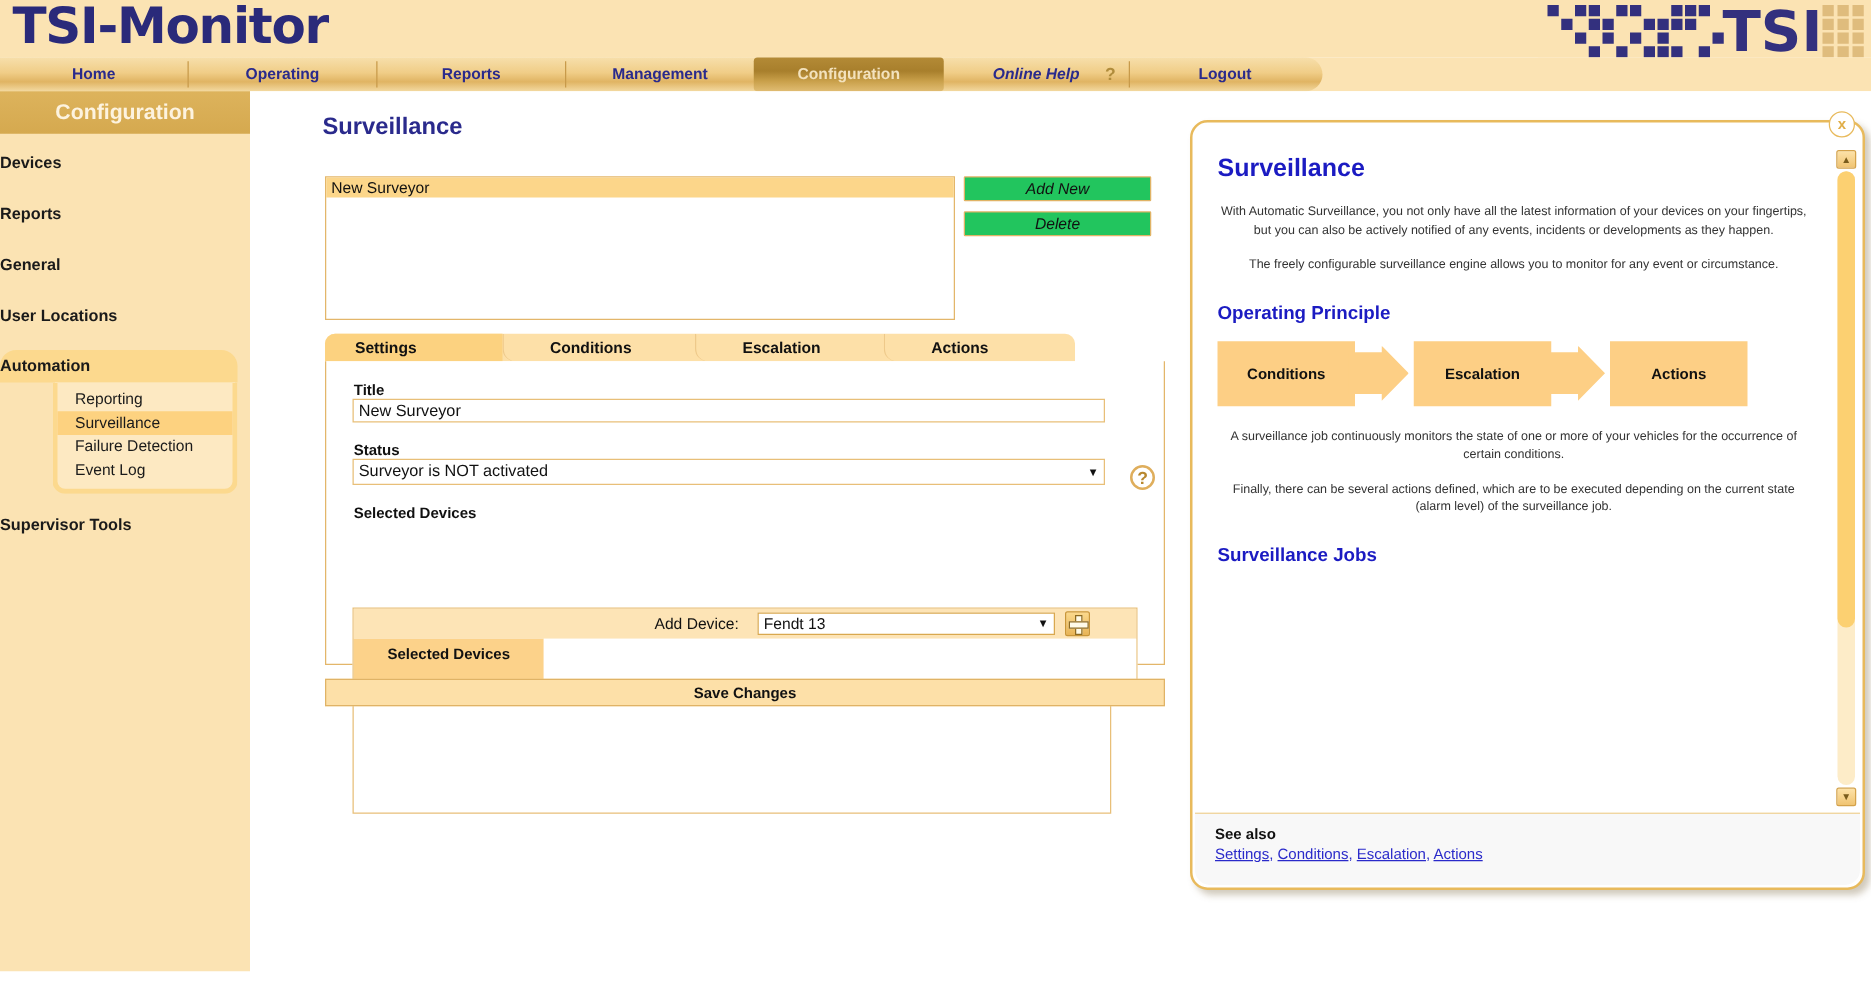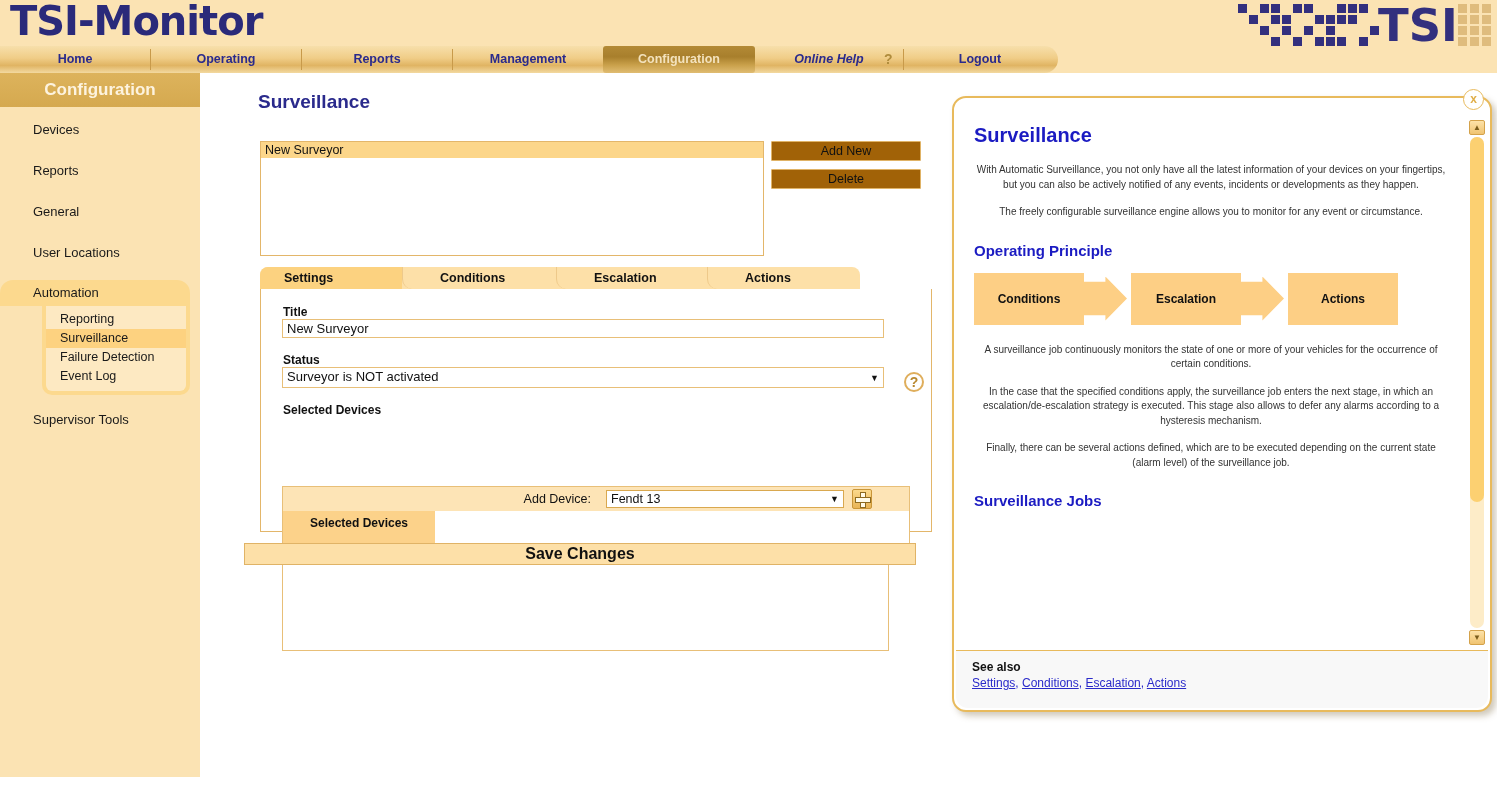--- a/index.html
+++ b/index.html
@@ -62,22 +62,22 @@
     background: #fbe3b3;
   }
   #sidebar-title {
     position: absolute; left: 0; top: 0; width: 200px; height: 34px;
     background: linear-gradient(to bottom, #ddb35c 0%, #d5a94f 100%);
     color: #fdf3df; font-size: 17px; font-weight: bold;
     text-align: center; line-height: 34px;
   }
   .side-item {
     position: absolute; left: 0; width: 200px; height: 26px;
-    line-height: 26px; padding-left: 33px;
-    font-size: 13px; font-weight: normal; color: #1a1a1a;
+    line-height: 26px; 
+    font-size: 13px; font-weight: bold; color: #1a1a1a;
     cursor: pointer;
   }
   .side-item.group-open {
     background: #fcd98e; border-radius: 13px 13px 0 0;
     width: 190px;
   }
   #submenu {
     position: absolute; left: 42px; width: 148px;
     background: #fde9c2;
     border-radius: 0 0 10px 10px;
@@ -103,23 +103,23 @@
   #listbox {
     position: absolute; left: 60px; top: 68px; width: 504px; height: 115px;
     background: #fff; border: 1px solid #e3b66a;
   }
   #listbox .row0 {
     background: #fcd68a; height: 16px; line-height: 16px;
     padding-left: 4px; font-size: 12.5px; color: #111; cursor: pointer;
   }
   .rightbtn {
     position: absolute; left: 571px; width: 150px; height: 20px;
-    background: #a16207; border: 1px solid #e0b366;
+    background: #22c55e; border: 1px solid #e0b366;
     font-size: 12.5px; color: #111; text-align: center; line-height: 19px;
-    cursor: pointer; border-radius: 1px;
+    cursor: pointer; border-radius: 1px; font-style: italic;
   }
 
   
   #tabstrip {
     position: absolute; left: 60px; top: 194px; width: 600px; height: 22px;
     background: #fde0a8; border-radius: 8px 8px 0 0;
   }
   .tab {
     position: absolute; top: 0; height: 22px; line-height: 22px;
     font-size: 12.5px; font-weight: bold; color: #111;
@@ -197,23 +197,23 @@
     position: absolute; left: 152px; top: 24px; width: 474px; height: 44px;
     background: #fff;
   }
 
   #desc-area {
     position: absolute; left: 21px; top: 272px; width: 607px; height: 90px;
     border: 1px solid #e8bf78; background: #fff;
   }
 
   #savebtn {
-    position: absolute; left: 44px; top: 470px; width: 672px; height: 22px;
+    position: absolute; left: 60px; top: 470px; width: 672px; height: 22px;
     background: #fde0a8; border: 1px solid #e0b366;
-    font-size: 16px; font-weight: bold; color: #111;
+    font-size: 12px; font-weight: bold; color: #111;
     text-align: center; line-height: 20px; cursor: pointer;
   }
 
   
   #helppanel {
     position: absolute; left: 952px; top: 96px; width: 540px; height: 616px;
     background: #fff;
     border: 2px solid #e8ba5c;
     border-radius: 14px;
     box-shadow: 4px 4px 6px rgba(120,100,60,0.35);
@@ -427,21 +427,20 @@
 
     <div id="flow">
       <div class="flowbox" style="left:0px;   width:110px;">Conditions</div>
       <div class="flowarrow" style="left:105px;"></div>
       <div class="flowbox" style="left:157px; width:110px;">Escalation</div>
       <div class="flowarrow" style="left:262px;"></div>
       <div class="flowbox" style="left:314px; width:110px;">Actions</div>
     </div>
 
     <div class="h-p">A surveillance job continuously monitors the state of one or more of your vehicles for the occurrence of certain conditions.</div>
-    <div class="h-p">In the case that the specified conditions apply, the surveillance job enters the next stage, in which an escalation/de-escalation strategy is executed. This stage also allows to defer any alarms according to a hysteresis mechanism.</div>
     <div class="h-p">Finally, there can be several actions defined, which are to be executed depending on the current state (alarm level) of the surveillance job.</div>
 
     <div class="h-h2">Surveillance Jobs</div>
   </div>
 
   <div id="helpscroll">
     <div class="scrollbtn" style="top:0px;">▲</div>
     <div id="scrolltrack">
       <div id="scrollthumb"></div>
     </div>

